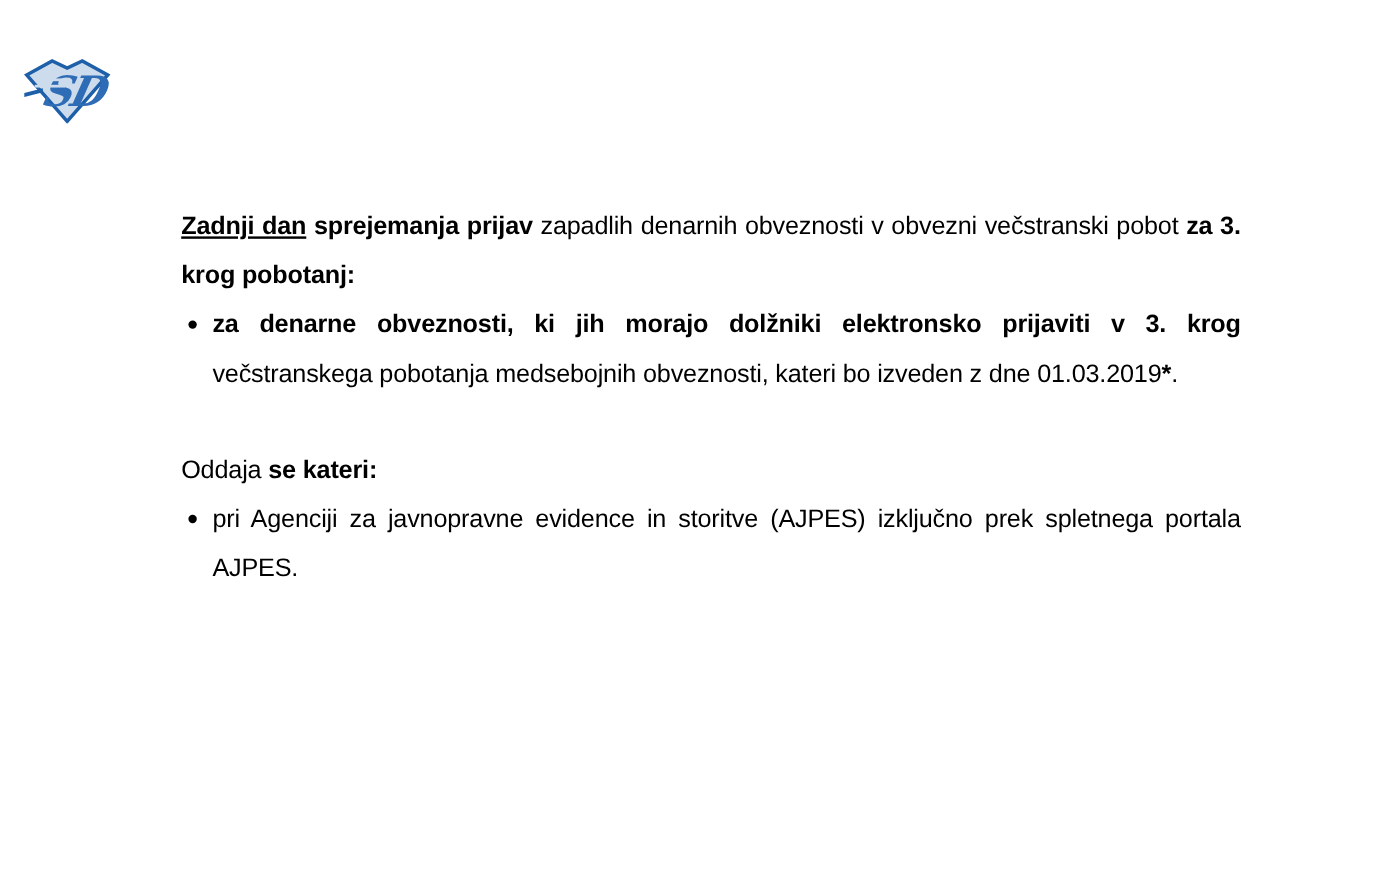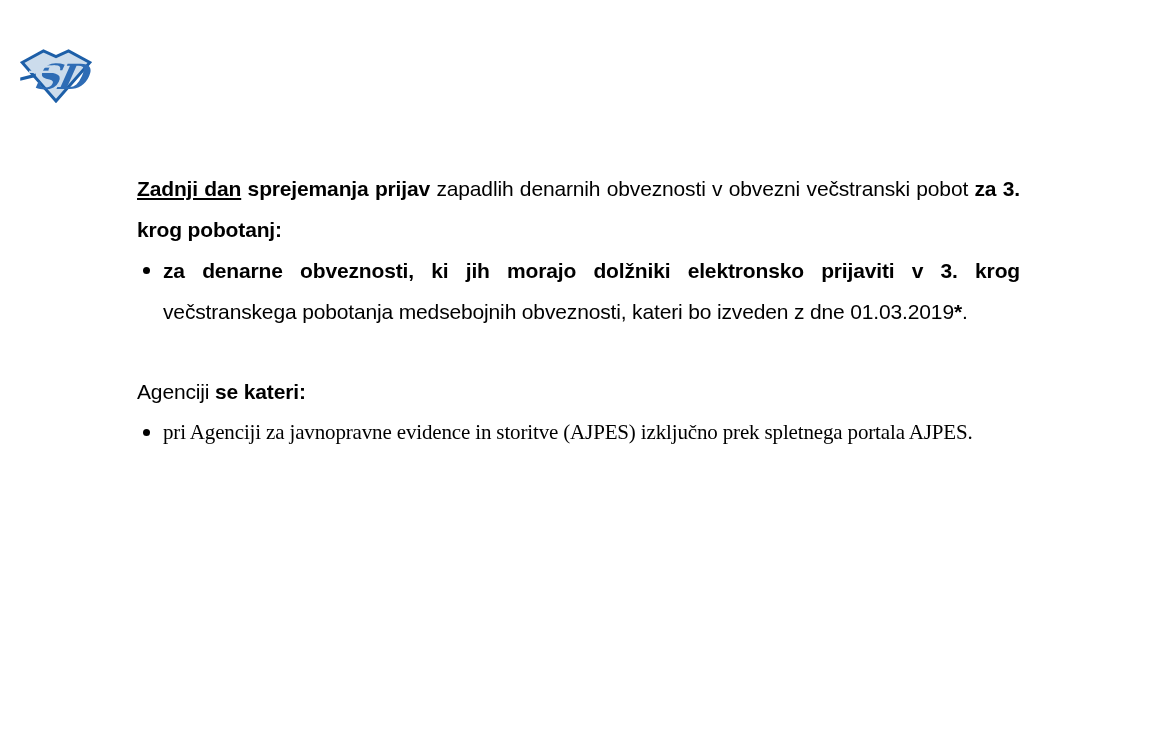--- a/index.html
+++ b/index.html
@@ -14,21 +14,21 @@
     width: 1157px; height: 743px;
     background: #ffffff;
   }
   .logo {
     position: absolute;
     left: 20px; top: 47px;
     width: 72px; height: 56px;
   }
   .doc-body {
     position: absolute;
-    left: 137px; top: 168px;
+    left: 151px; top: 168px;
     width: 883px;
     font-size: 21px;
     line-height: 41px;
     color: #000000;
     text-align: justify;
     letter-spacing: -0.15px;
   }
   .b { font-weight: bold; }
   .u { text-decoration: underline; }
   p.para { margin: 0; }
@@ -44,21 +44,21 @@
   ul.doc-list > li::before {
     content: "";
     position: absolute;
     left: 6px; top: 17px;
     width: 7px; height: 7px;
     border-radius: 50%;
     background: #000000;
   }
   .gap-after-list1 { margin-bottom: 39px !important; }
   .gap-after-p2    { margin-bottom: 40px !important; }
-  .gap-after-list2 { margin-bottom: 37px !important; font-family: Liberation Serif, serif; }
+  .gap-after-list2 { margin-bottom: 37px !important; }
 </style>
 </head>
 <body>
 
 <div class="page">
 
   <svg class="logo" viewBox="0 0 74 58" aria-hidden="true">
     <polygon points="2,16 24,4 37,10 50,4 72,16 37,56" stroke-width="3" stroke-linejoin="miter" fill="#ccdcec" stroke="#1d5fa8"></polygon>
     <text x="26" y="43" font-size="36" font-weight="bold" font-style="italic" letter-spacing="-3" font-family="'DejaVu Serif', serif" transform="skewX(-14)" fill="#2e6cb5">SD</text>
     <rect x="11" y="19" width="25" height="2.4" fill="#ccdcec"></rect>
@@ -73,21 +73,21 @@
     </p>
 
     <ul class="doc-list gap-after-list1">
       <li>
         <span class="b">za denarne obveznosti, ki jih morajo dolžniki elektronsko prijaviti v 3. krog</span><span> večstranskega pobotanja medsebojnih obveznosti, kateri bo izveden z dne 01.03.2019</span><span class="b">*</span><span>.</span>
       </li>
     </ul>
 
 
     <p class="para">
-      <span>Agenciji </span><span class="b">se kateri:</span>
+      <span>Oddaja </span><span class="b">se kateri:</span>
     </p>
 
     <ul class="doc-list gap-after-list2">
       <li>pri Agenciji za javnopravne evidence in storitve (AJPES) izključno prek spletnega portala AJPES.</li>
     </ul>
 
 
   </div>
 </div>
 

